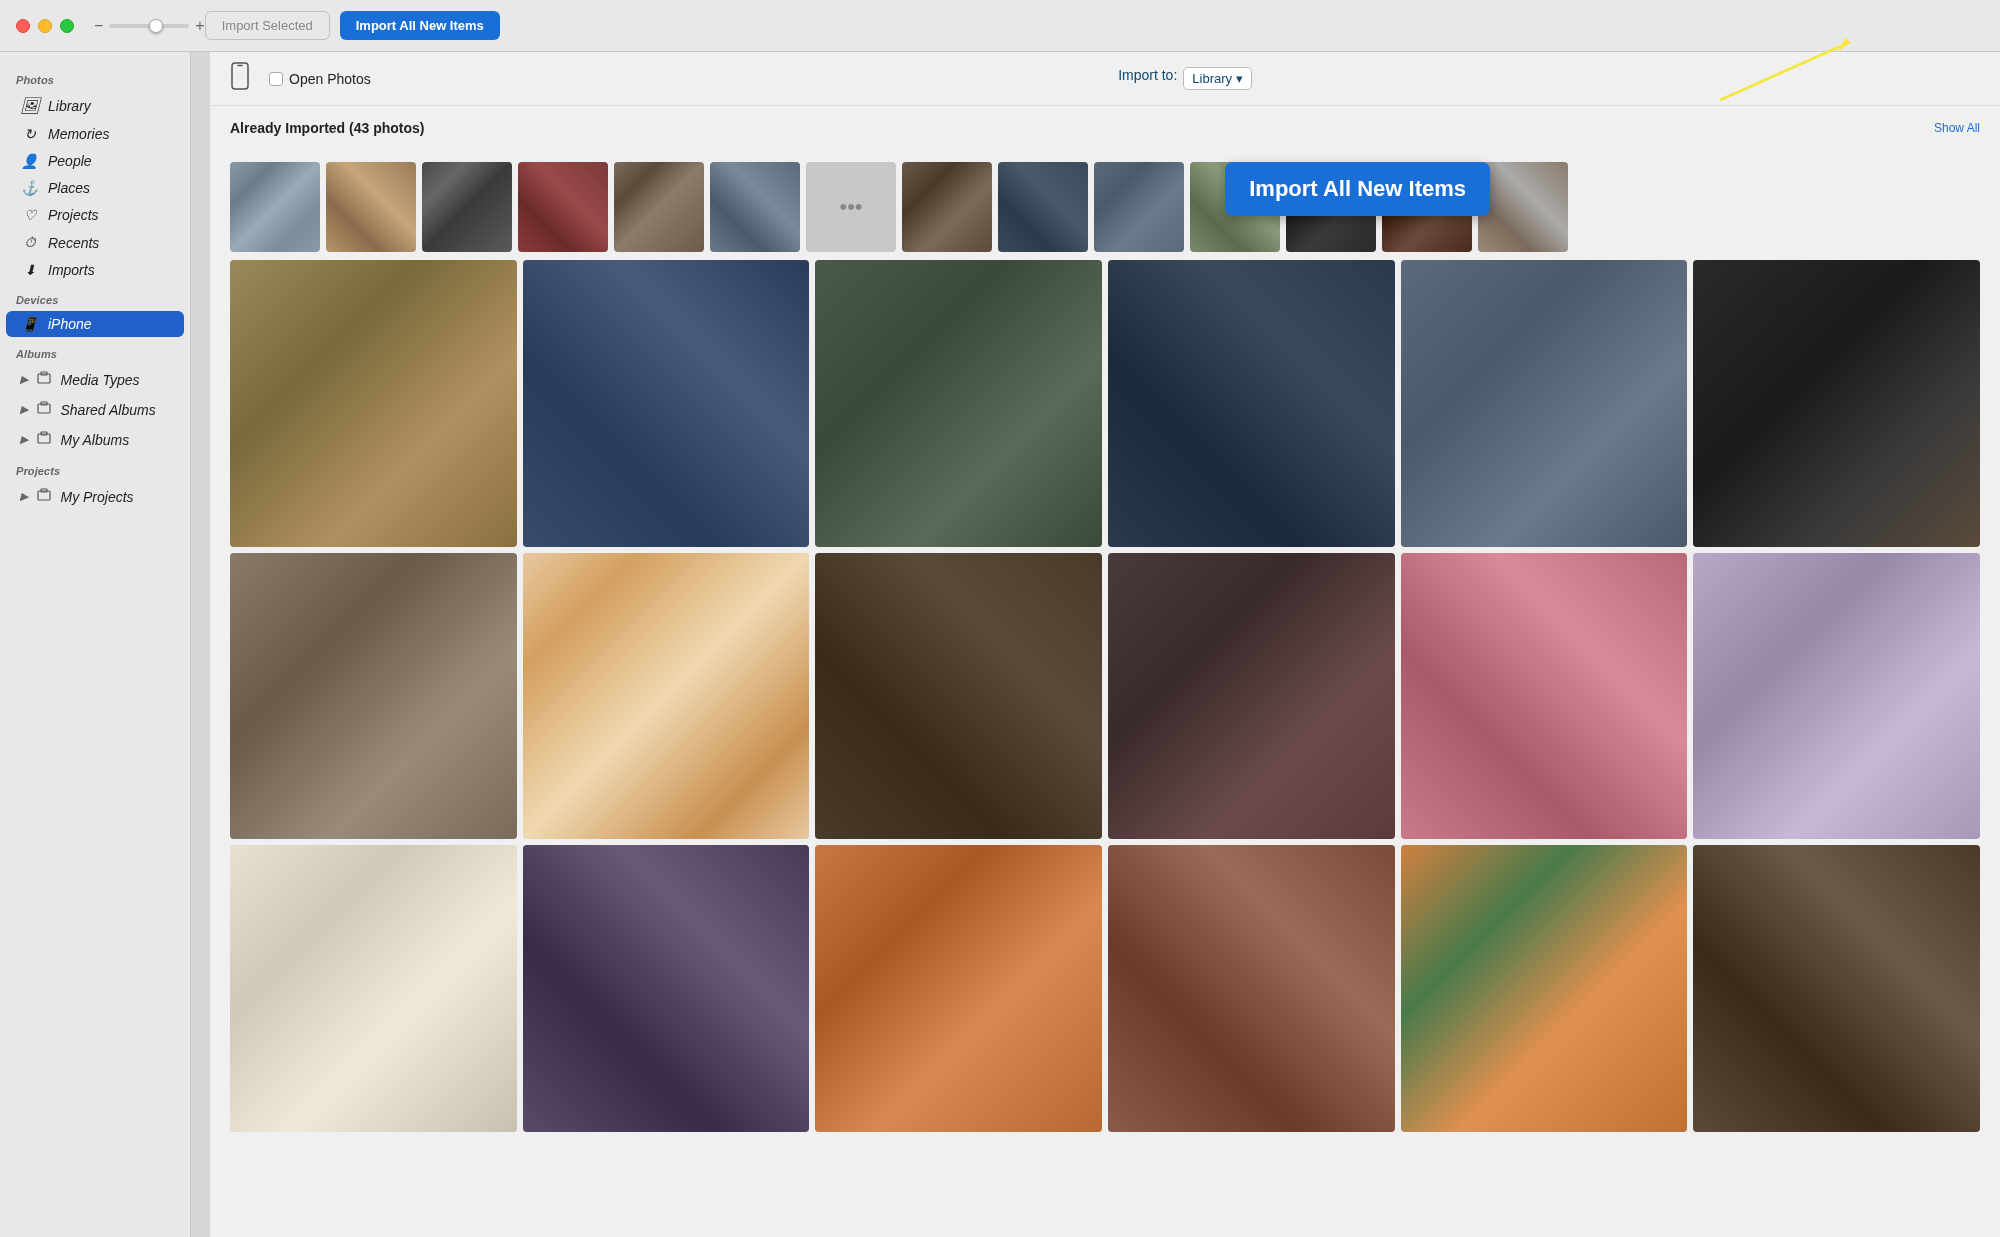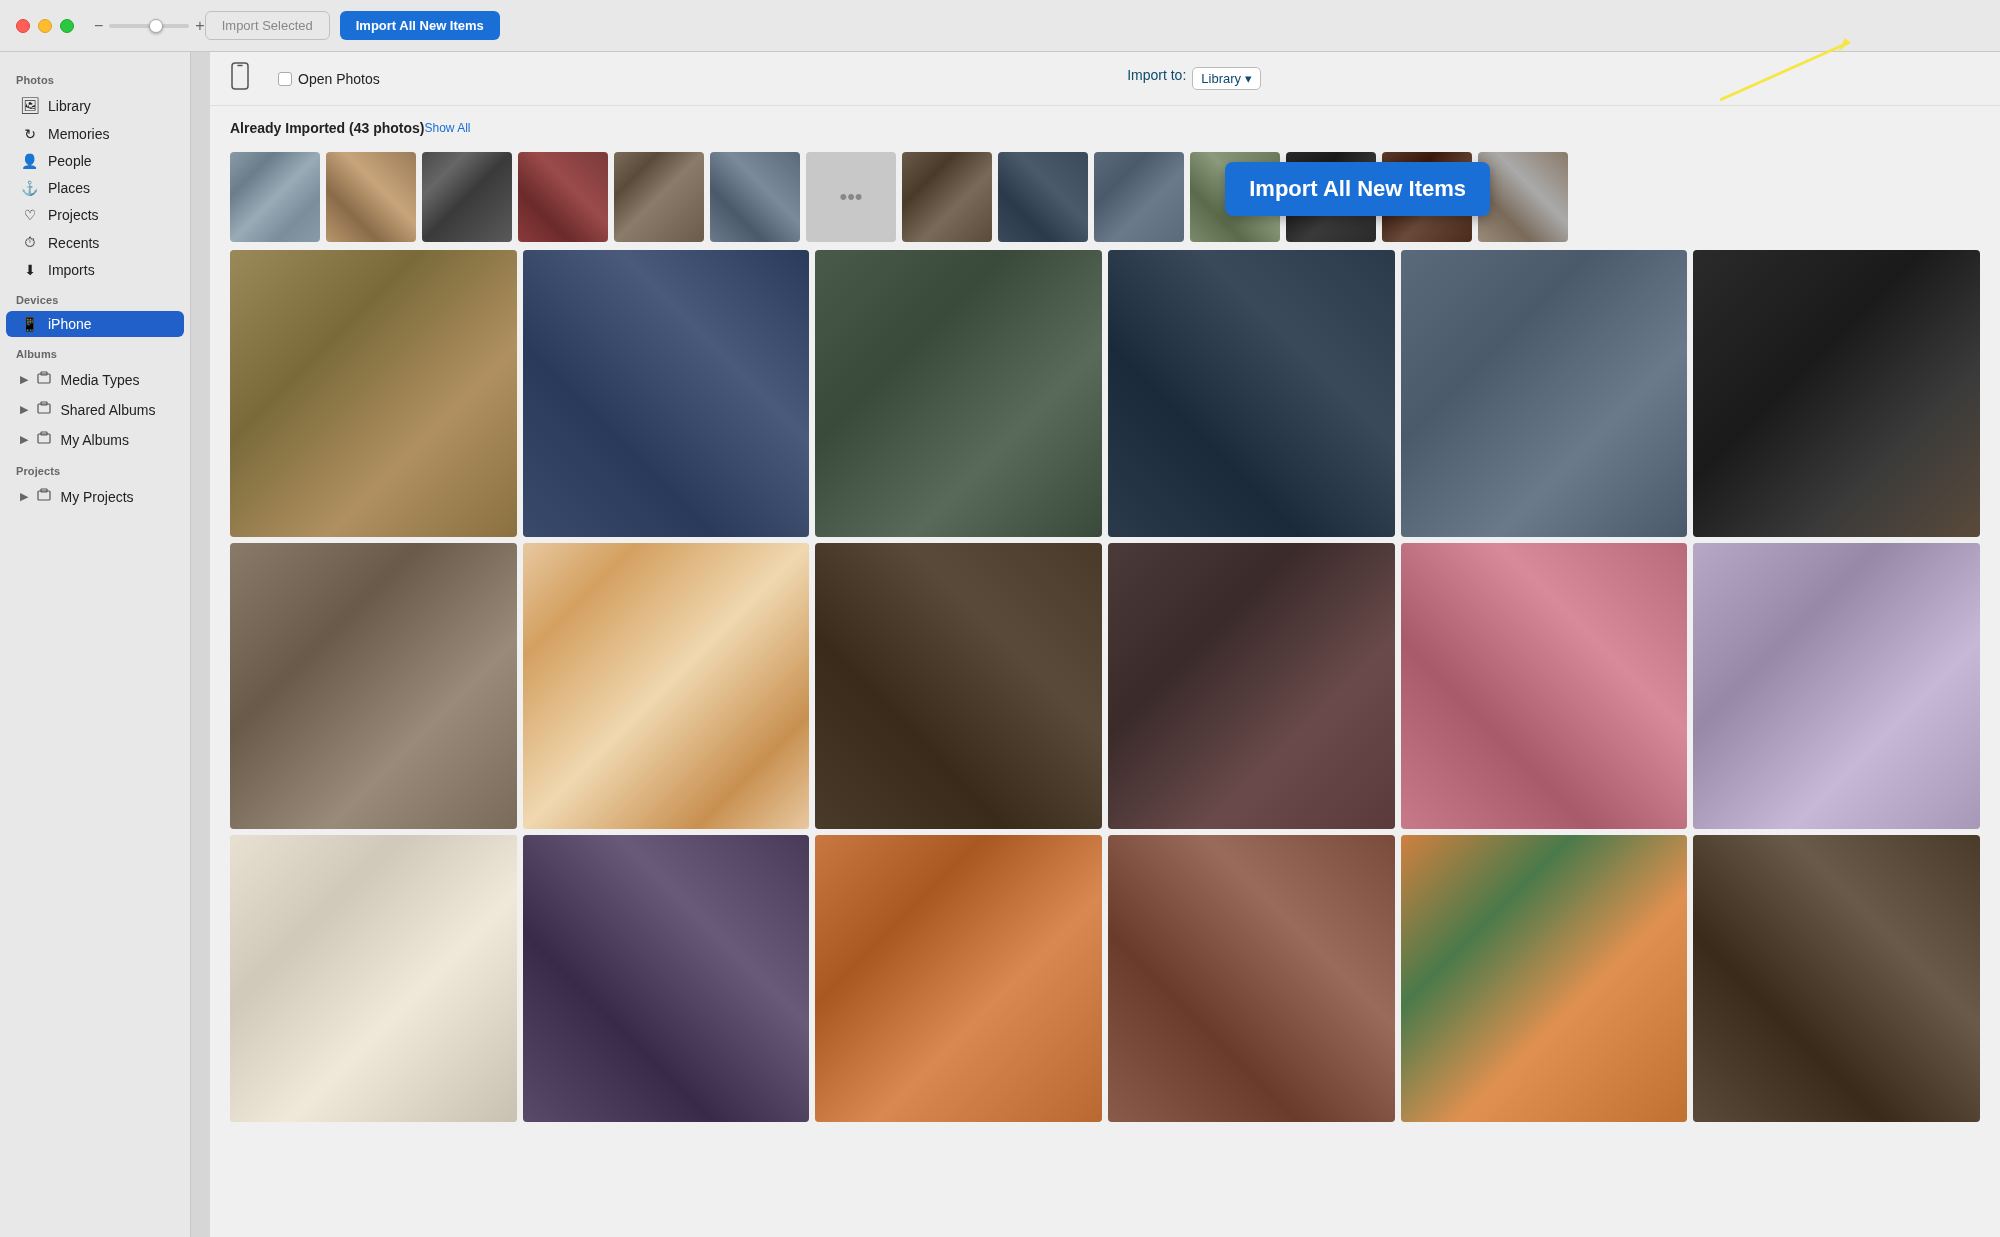--- a/index.html
+++ b/index.html
@@ -106,20 +106,21 @@
     .sidebar {
       position: absolute;
       top: 52px;
       left: 0;
       width: 191px;
       bottom: 0;
       background: #e8e8e8;
       border-right: 1px solid #c8c8c8;
       overflow-y: auto;
       padding: 12px 0;
+      font-style: italic;
     }
 
     .sidebar-section-label {
       font-size: 11px;
       font-weight: 700;
       color: #666;
       padding: 10px 16px 4px 16px;
       text-transform: none;
       letter-spacing: 0.01em;
     }
@@ -177,21 +178,21 @@
       overflow-y: auto;
     }
 
     
     .import-toolbar {
       display: flex;
       align-items: center;
       padding: 10px 20px;
       background: #f0f0f0;
       border-bottom: 1px solid #ddd;
-      gap: 28px;
+      gap: 19px;
     }
     .phone-icon {
       font-size: 18px;
       color: #444;
     }
     .open-photos-check {
       display: flex;
       align-items: center;
       gap: 6px;
       font-size: 14px;
@@ -223,23 +224,23 @@
       gap: 4px;
       cursor: pointer;
     }
 
     
     .photo-section {
       padding: 14px 20px 8px 20px;
     }
     .section-header {
       display: flex;
-      justify-content: flex-start;
-      align-items: center;
-      margin-bottom: 16px;
+      justify-content: space-between;
+      align-items: center;
+      margin-bottom: 26px;
     }
     .section-title {
       font-size: 14px;
       font-weight: 700;
       color: #222;
     }
     .show-all-link {
       font-size: 12px;
       color: #1a6fd6;
       cursor: pointer;

